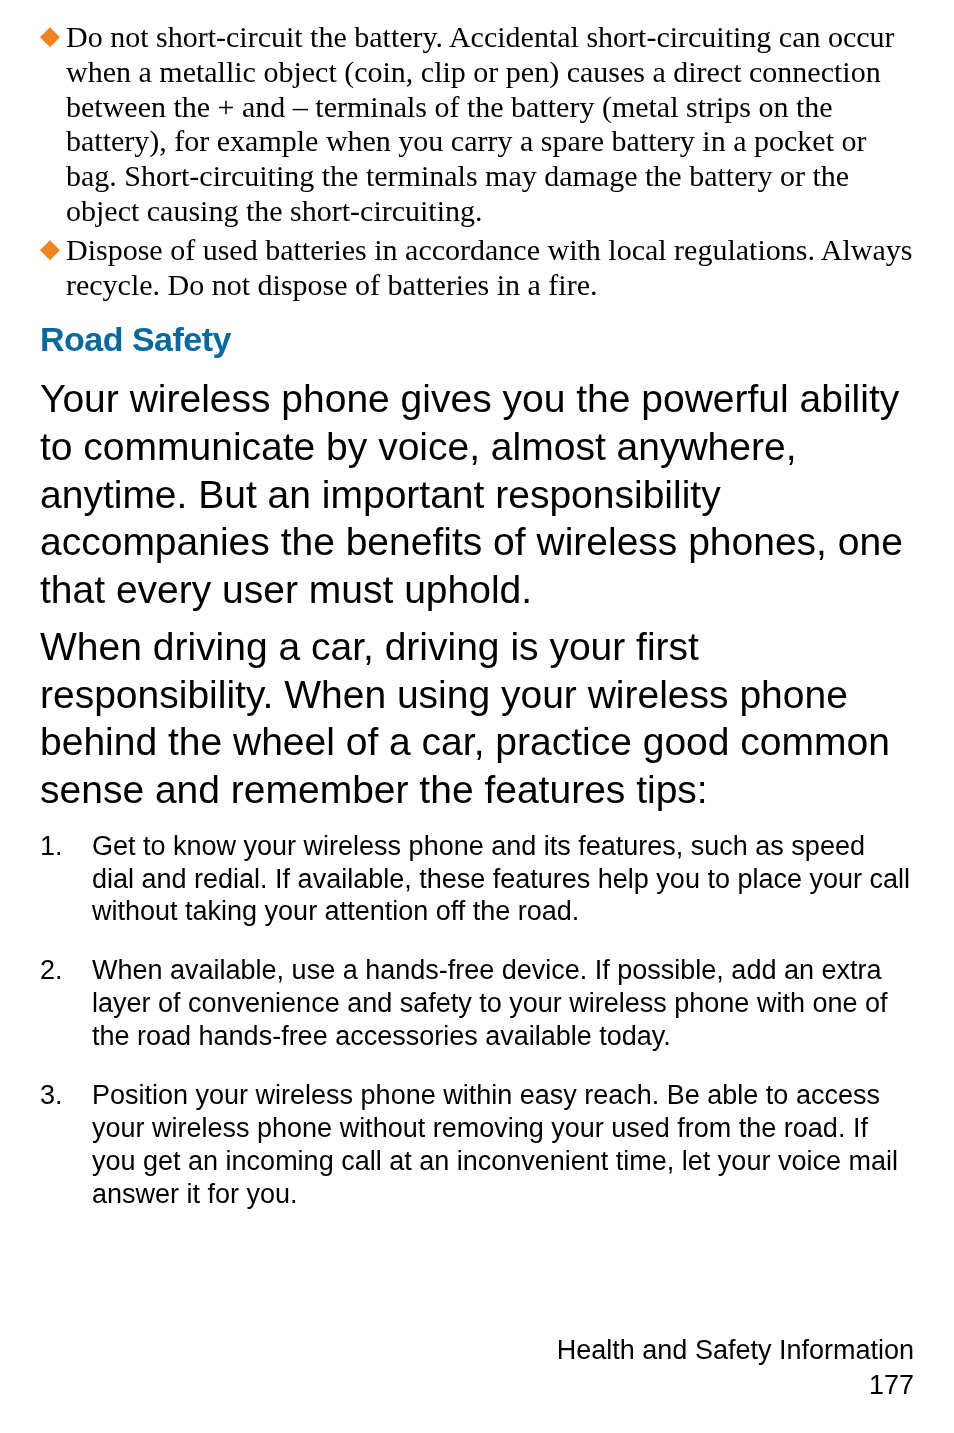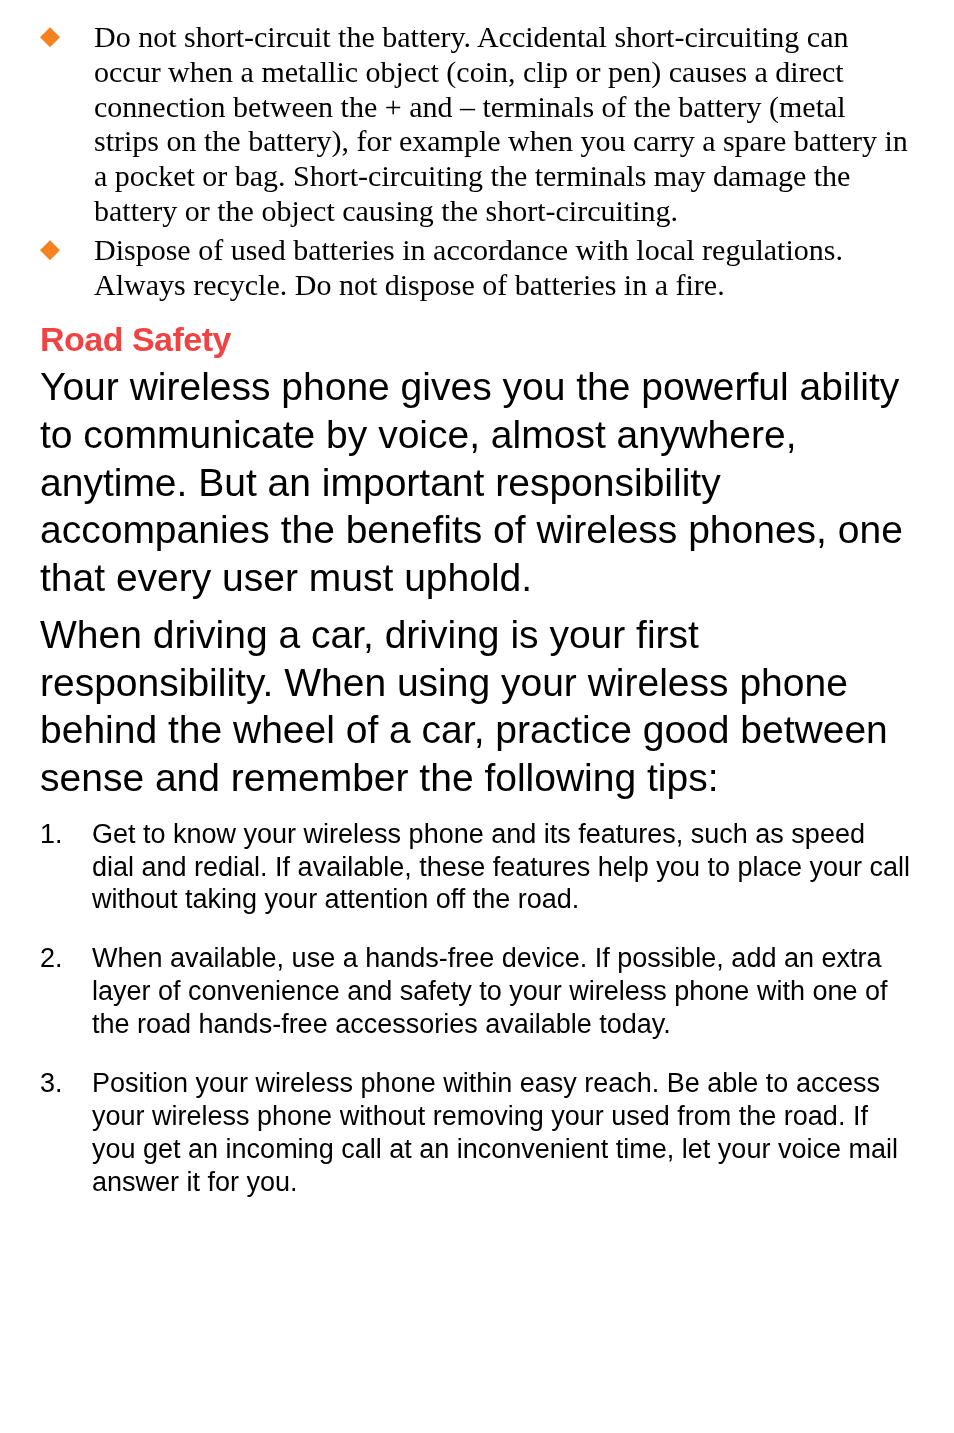--- a/index.html
+++ b/index.html
@@ -28,27 +28,26 @@
     }
     .bullet-marker {
       color: #f58220;
       margin-right: 6px;
       flex-shrink: 0;
       font-size: 26px;
       line-height: 1.25;
     }
     .bullet-text {
       flex: 1;
-      margin-left: 28px;
     }
     .section-heading {
-      color: #ef4444;
+      color: #0369a1;
       font-weight: bold;
       font-size: 34px;
-      margin-bottom: 4px;
+      margin-bottom: 16px;
       font-family: Arial, Helvetica, sans-serif;
       font-stretch: condensed;
       letter-spacing: -0.5px;
     }
     .body-para {
       font-family: Arial, Helvetica, sans-serif;
       font-size: 39px;
       line-height: 1.22;
       margin-bottom: 10px;
     }
@@ -89,31 +88,33 @@
   </div>
   <div class="bullet-item">
     <span class="bullet-marker">◆</span>
     <span class="bullet-text">Dispose of used batteries in accordance with local regulations. Always recycle. Do not dispose of batteries in a fire.</span>
   </div>
 </div>
 
 <h2 class="section-heading">Road Safety</h2>
 
 <p class="body-para">Your wireless phone gives you the powerful ability to communicate by voice, almost anywhere, anytime. But an important responsibility accompanies the benefits of wireless phones, one that every user must uphold.</p>
-<p class="body-para">When driving a car, driving is your first responsibility. When using your wireless phone behind the wheel of a car, practice good between sense and remember the following tips:</p>
+<p class="body-para">When driving a car, driving is your first responsibility. When using your wireless phone behind the wheel of a car, practice good common sense and remember the features tips:</p>
 
 <div class="numbered-list">
   <div class="numbered-item">
     <span class="num-marker">1.</span>
     <span class="num-text">Get to know your wireless phone and its features, such as speed dial and redial. If available, these features help you to place your call without taking your attention off the road.</span>
   </div>
   <div class="numbered-item">
     <span class="num-marker">2.</span>
     <span class="num-text">When available, use a hands-free device. If possible, add an extra layer of convenience and safety to your wireless phone with one of the road hands-free accessories available today.</span>
   </div>
   <div class="numbered-item">
     <span class="num-marker">3.</span>
     <span class="num-text">Position your wireless phone within easy reach. Be able to access your wireless phone without removing your used from the road. If you get an incoming call at an inconvenient time, let your voice mail answer it for you.</span>
   </div>
 </div>
 
 <div class="footer">
+  <div>Health and Safety Information</div>
+  <div>177</div>
 </div>
 
 </body></html>

